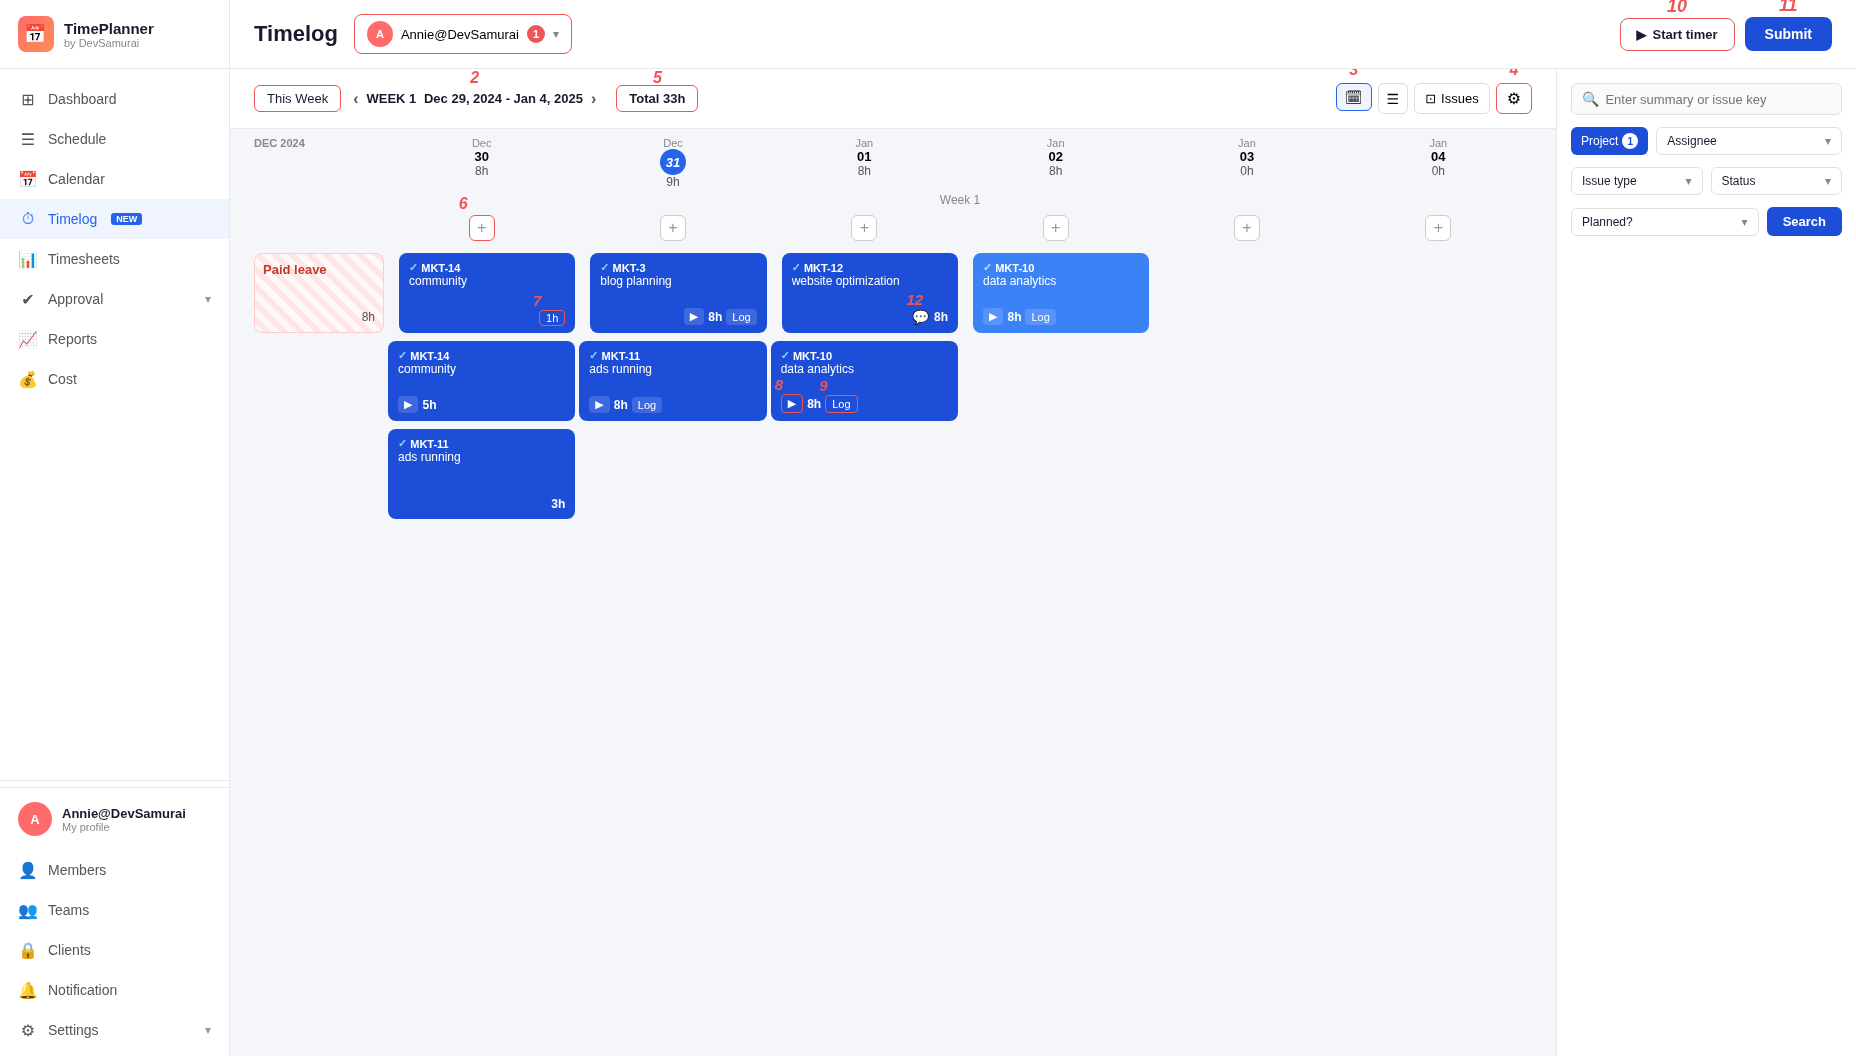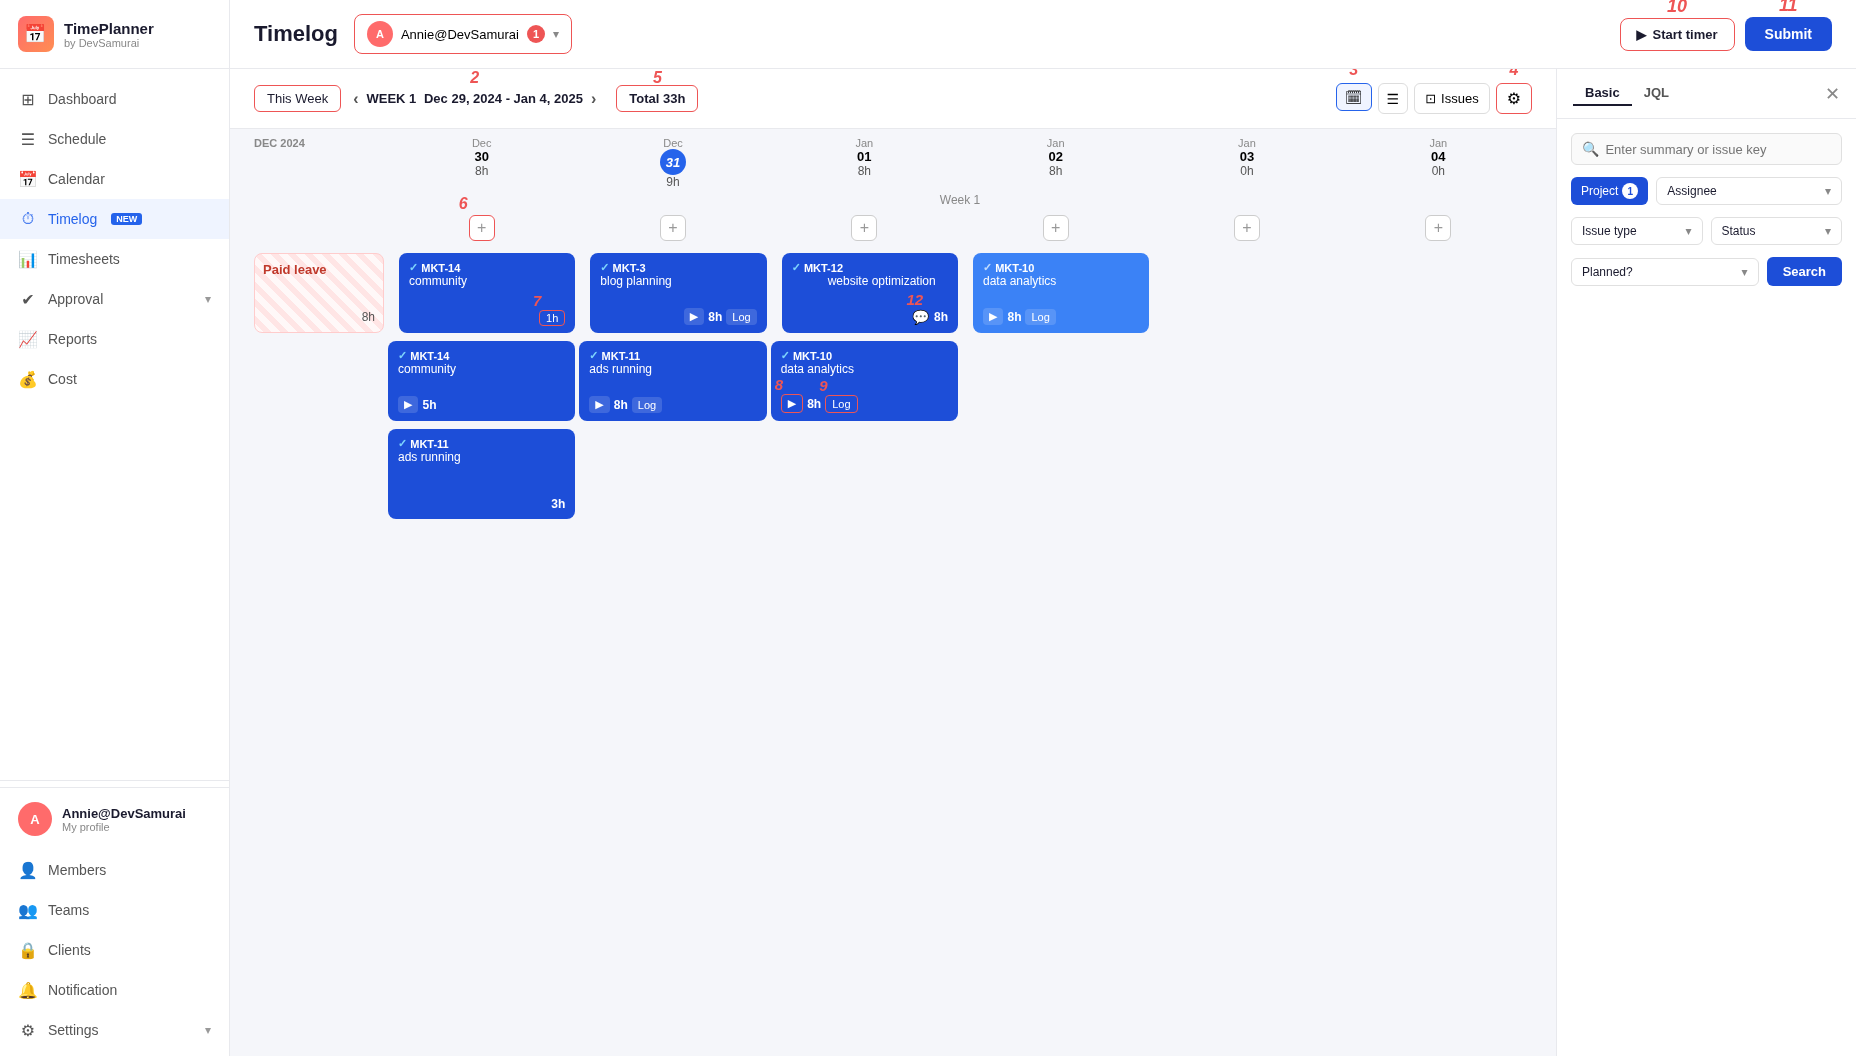--- a/index.html
+++ b/index.html
@@ -322,21 +322,21 @@
               <span style="font-size:12px; font-weight:600;">8h</span>
               <button style="background:rgba(255,255,255,0.15); border:none; color:#fff; border-radius:4px; padding:2px 6px; font-size:11px; cursor:pointer;">Log</button>
             </div>
           </div>
 
           <div style="background:#1d4ed8; border-radius:8px; padding:8px 10px; min-height:80px; display:flex; flex-direction:column; color:#fff; position:relative;">
             <div style="font-size:11px; font-weight:600; display:flex; align-items:center; gap:3px;">
               <span style="color:#7dd3fc;">✓</span>
               <span>MKT-12</span>
             </div>
-            <div style="font-size:12px; flex:1;margin-left:36px;">website optimization</div>
+            <div style="font-size:12px; flex:1;">website optimization</div>
             <div style="display:flex; align-items:center; justify-content:flex-end; gap:4px; margin-top:4px;">
               <div style="position:relative;">
                 <span style="position:absolute; top:-18px; left:-6px; color:#e55; font-size:15px; font-weight:900; font-style:italic;">12</span>
                 <span style="font-size:14px;">💬</span>
               </div>
               <span style="font-size:12px; font-weight:600;">8h</span>
             </div>
           </div>
 
           <div style="background:#3b82f6; border-radius:8px; padding:8px 10px; min-height:80px; display:flex; flex-direction:column; color:#fff;">
@@ -422,27 +422,20 @@
           </div>
           <div style="min-height:80px;"></div>
           <div style="min-height:80px;"></div>
           <div style="min-height:80px;"></div>
           <div style="min-height:80px;"></div>
         </div>
       </div>
     </div>
 
     <div class="side-panel">
-      <div class="panel-header">
-        <div class="panel-tabs">
-          <div class="panel-tab active">Basic</div>
-          <div class="panel-tab">JQL</div>
-        </div>
-        <span class="panel-close">✕</span>
-      </div>
       <div class="panel-body">
         <div class="search-box">
           <span style="color:#888; font-size:14px;">🔍</span>
           <input type="text" class="search-input" placeholder="Enter summary or issue key" style="">
         </div>
         <div class="filter-row">
           <div class="project-filter">
             <span>Project</span>
             <span style="background:#fff; color:#1d4ed8; border-radius:50%; width:16px; height:16px; font-size:10px; font-weight:700; display:flex; align-items:center; justify-content:center;">1</span>
           </div>

